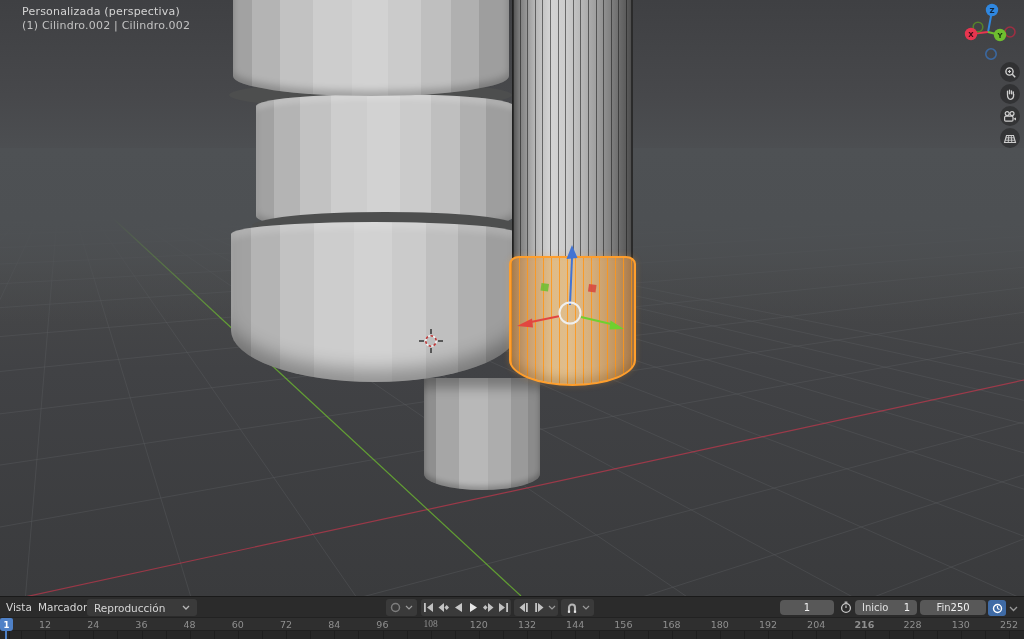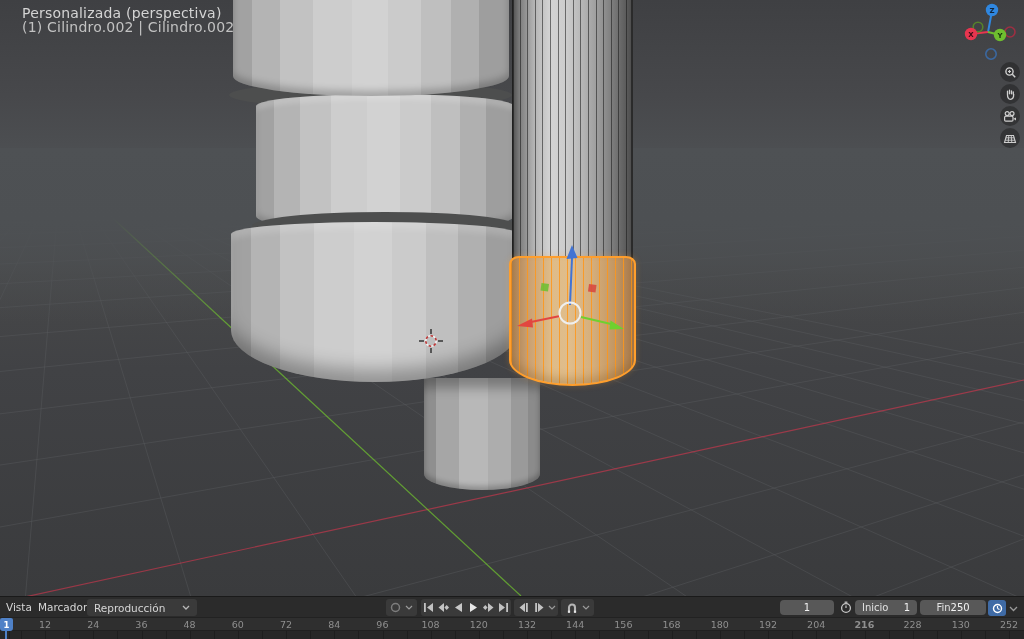--- a/index.html
+++ b/index.html
@@ -41,21 +41,21 @@
     box-shadow:inset 2px 0 0 rgba(25,25,25,.65), inset -2px 0 0 rgba(25,25,25,.65); }
   .selband { position:absolute; left:509px; top:256px; width:127px; height:130px; z-index:4;
     border:2px solid #ff9e2c; border-radius:10px 10px 50% 50%/8px 8px 26px 26px;
     background:
       repeating-linear-gradient(90deg, rgba(255,150,25,.85) 0 1.5px, rgba(0,0,0,0) 1.5px 8px),
       linear-gradient(90deg,#a97f52 0%,#caa071 14%,#debb88 32%,#e0bd8b 48%,#d5ae7c 66%,#c39763 84%,#a87a4c 100%);
     box-shadow:0 0 6px rgba(255,158,44,.25), inset 0 -6px 8px rgba(120,70,10,.25); }
 
   .ovl { position:absolute; left:0; top:0; z-index:5; }
 
-  .hud { position:absolute; left:22px; z-index:6; color:#d4d4d4; font-size:14px; letter-spacing:.2px; }
+  .hud { position:absolute; left:22px; z-index:6; color:#d4d4d4; font-size:11px; letter-spacing:.2px; }
   .hud.l1 { top:5px; }
   .hud.l2 { top:19px; color:#c2c2c2; }
 
   .navg { position:absolute; left:950px; top:-2px; z-index:7; }
   .vbtns { position:absolute; left:1000px; top:62px; z-index:7; display:flex; flex-direction:column; gap:2px; }
   .vbtn { width:20px; height:20px; border-radius:50%; background:rgba(22,22,22,.42);
     display:flex; align-items:center; justify-content:center; }
 
   
   .tl { position:absolute; left:0; top:596px; width:1024px; height:43px; background:#22c55e; }
@@ -340,21 +340,21 @@
     <div class="ruler" id="ruler">
       <div class="phbox">1</div>
     <span class="rnum" style="left: 28px;">12</span>
         <span class="rnum" style="left: 76.2px;">24</span>
         <span class="rnum" style="left: 124.4px;">36</span>
         <span class="rnum" style="left: 172.6px;">48</span>
         <span class="rnum" style="left: 220.8px;">60</span>
         <span class="rnum" style="left: 269px;">72</span>
         <span class="rnum" style="left: 317.2px;">84</span>
         <span class="rnum" style="left: 365.4px;">96</span>
-        <span class="rnum" style="left: 413.6px;">108</span>
+        <span class="rnum" style="left: 413.6px; font-family: Liberation Serif, serif;">108</span>
         <span class="rnum" style="left: 461.8px;">120</span>
         <span class="rnum" style="left: 510px;">132</span>
         <span class="rnum" style="left: 558.2px;">144</span>
         <span class="rnum" style="left: 606.4px;">156</span>
         <span class="rnum" style="left: 654.6px;">168</span>
         <span class="rnum" style="left: 702.8px;">180</span>
         <span class="rnum" style="left: 751px;">192</span>
         <span class="rnum" style="left: 799.2px;">204</span>
         <span class="rnum" style="left: 847.4px; font-weight: bold;">216</span>
         <span class="rnum" style="left: 895.6px;">228</span>

